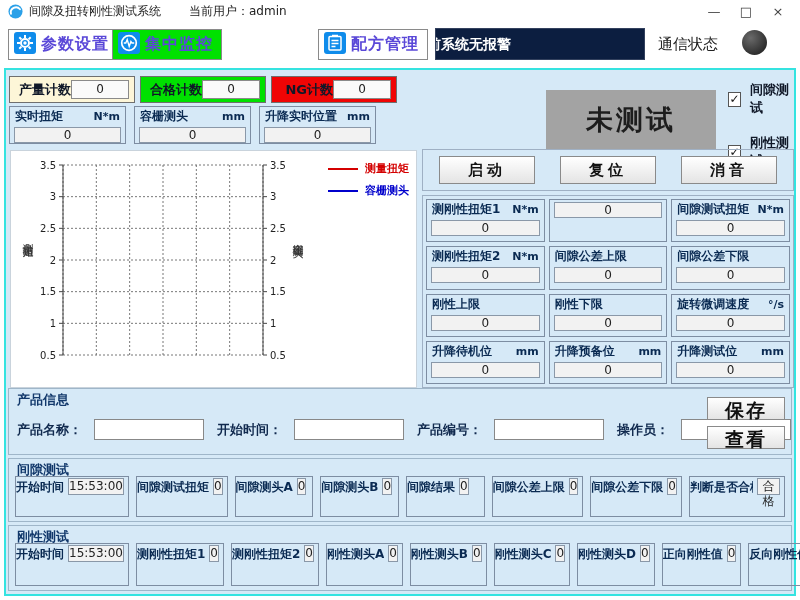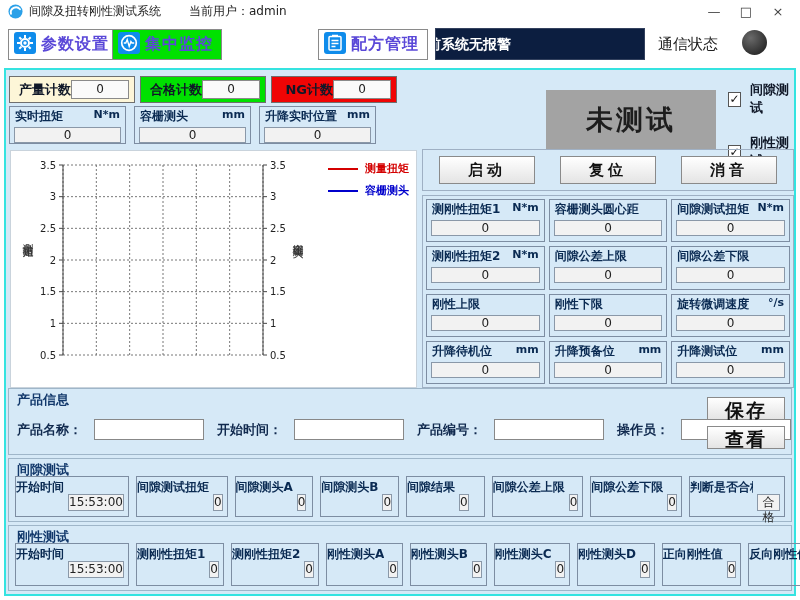--- a/index.html
+++ b/index.html
@@ -38,21 +38,21 @@
 
   
   .state{position:absolute;left:540px;top:20px;width:170px;height:59px;background:#a3a3a3;display:flex;align-items:center;justify-content:center;font-size:27px;font-weight:bold;color:#1d1d1d;letter-spacing:3px}
   .cbcol{position:absolute;left:722px;top:11px;display:flex;flex-direction:column;gap:17px}
   .cbrow{display:flex;align-items:center;gap:9px}
   .cbbox{width:15px;height:15px;background:#fff;border:1px solid #555;font-size:12px;line-height:13px;text-align:center;font-weight:bold;color:#111;cursor:pointer}
   .cblabel{font-size:13px;font-weight:bold;color:#101828}
 
   
   .group{position:absolute;border:1px solid #7d8da2}
-  .lrow{display:flex;justify-content:space-between;padding:1px 5px 0;font-size:12px;font-weight:bold;color:#0a2a52}
+  .lrow{display:flex;justify-content:space-between;align-items:center;padding:1px 5px 0;font-size:12px;font-weight:bold;color:#0a2a52}
   .lrow .unit{font-size:11px}
   .gval{margin:2px 4px 4px;height:16px;background:#f2f2f2;border:1px solid #8a98a8;font-size:12px;text-align:center;line-height:14px;color:#222}
   .rt{top:36px;width:117px;height:38px}
   .rt1{left:3px}.rt2{left:128px}.rt3{left:253px}
 
   
   .chart{position:absolute;left:4px;top:80px;width:407px;height:238px;background:#fff;border:1px solid #c9d3dc}
   .ylab{position:absolute;writing-mode:vertical-rl;text-orientation:upright;font-size:11px;color:#333;letter-spacing:1px}
   .ylab-l{left:8px;top:84px}
   .ylab-r{left:278px;top:84px}
@@ -82,21 +82,21 @@
   .pfields{position:absolute;left:8px;top:30px;display:flex;gap:13px;align-items:center}
   .pf{display:flex;align-items:center;gap:12px;font-size:13px;font-weight:bold;color:#10294e;white-space:nowrap}
   .pf input{width:110px;height:21px;border:1px solid #888;background:#fff;font-family:inherit;font-size:12px;padding:0 3px}
   .sbtn{position:absolute;right:6px;width:78px;height:23px;background:linear-gradient(#ffffff,#e4e4e4);border:1px solid #8a8a8a;font-size:19px;font-weight:bold;color:#111;font-family:inherit;letter-spacing:2px;cursor:pointer}
   .sbtn-save{top:8px}.sbtn-view{top:37px}
 
   
   .tgroups{position:absolute;left:6px;right:6px;top:17px;bottom:4px;display:flex;gap:7px}
   .tgroup{flex:1;border:1px solid #7d8da2;display:flex;flex-direction:row}
   .tlabel{text-align:center;font-size:12px;font-weight:bold;color:#0a2a52;padding-top:2px;height:18px;white-space:nowrap;overflow:hidden}
-  .tval{margin:17px 4px 3px;height:17px;background:#f2f2f2;border:1px solid #8a98a8;text-align:center;font-size:12px;line-height:15px;color:#222}
+  .tval{margin:1px 4px 3px;height:17px;background:#f2f2f2;border:1px solid #8a98a8;text-align:center;font-size:12px;line-height:15px;color:#222}
 </style>
 </head>
 <body>
 
 <div class="titlebar">
   <span class="app-icon">
     <svg width="15" height="15" viewBox="0 0 16 16">
         <circle cx="8" cy="8" r="7.5" fill="#2aa0e8"></circle>
         <path d="M3.2 10.5 A5.5 5.5 0 0 1 12.8 5.6" stroke="#fff" stroke-width="2" fill="none" stroke-linecap="round"></path>
       </svg>
@@ -274,24 +274,20 @@
 
         <div class="pgroup">
           <div class="lrow">
             <span>测刚性扭矩1</span>
             <span class="unit">N*m</span>
           </div>
           <div class="gval">0</div>
         </div>
 
         <div class="pgroup">
-          <div class="lrow">
-            <span>容栅测头圆心距</span>
-            <span class="unit"></span>
-          </div>
           <div class="gval">0</div>
         </div>
 
         <div class="pgroup">
           <div class="lrow">
             <span>间隙测试扭矩</span>
             <span class="unit">N*m</span>
           </div>
           <div class="gval">0</div>
         </div>

